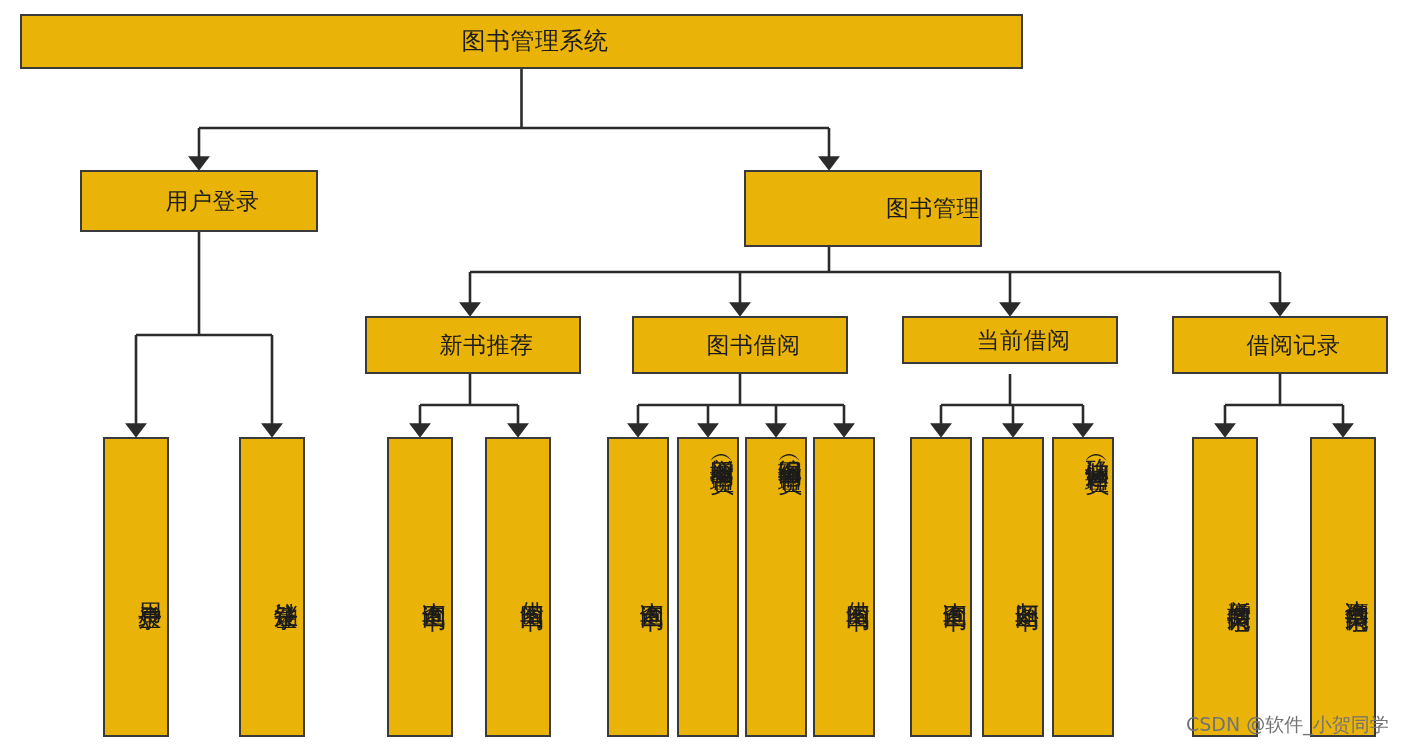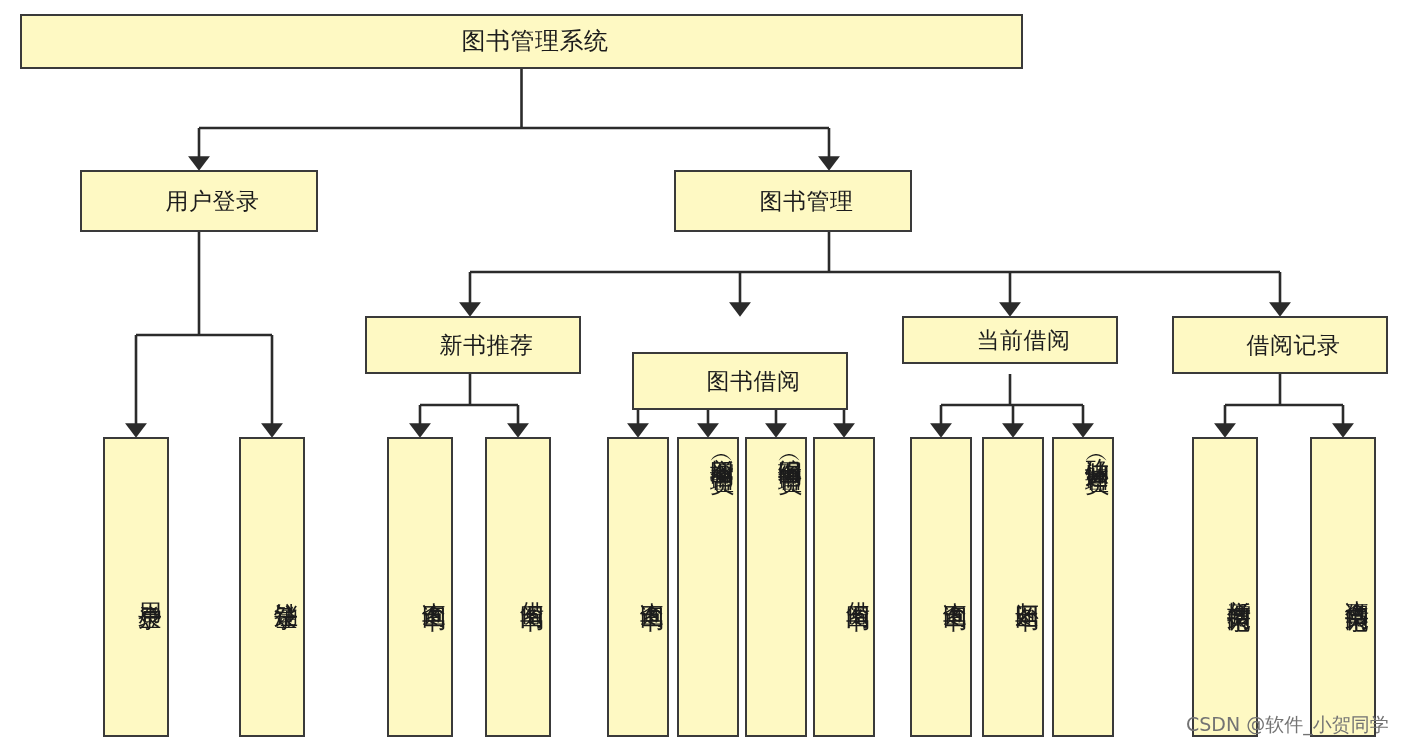--- a/index.html
+++ b/index.html
@@ -22,21 +22,21 @@
     position: absolute;
     left: 0;
     top: 0;
     width: 1405px;
     height: 747px;
   }
   .node {
     position: absolute;
     box-sizing: border-box;
     border: 2.5px solid #3a3a3a;
-    background: #fef9c3;
+    background: #eab308;
     display: flex;
     align-items: center;
     justify-content: center;
     color: #1c1c1c;
     z-index: 3;
     padding-left: 27px;
   }
   .node-label {
     display: block;
     line-height: 1.08;
@@ -140,28 +140,28 @@
     </g>
   </svg>
 
   <div class="node h root" style="left: 20px; top: 14px; width: 1003px; height: 55px;">
     <span class="node-label">图书管理系统</span>
   </div>
 
   <div class="node h" style="left: 80px; top: 170px; width: 238px; height: 62px;">
     <span class="node-label">用户登录</span>
   </div>
-  <div class="node h" style="left: 674px; top: 170px; width: 238px; height: 62px;">
+  <div class="node h" style="left: 744px; top: 170px; width: 238px; height: 77px; justify-content: flex-end;">
     <span class="node-label">图书管理</span>
   </div>
 
   <div class="node h" style="left: 365px; top: 316px; width: 216px; height: 58px;">
     <span class="node-label">新书推荐</span>
   </div>
-  <div class="node h" style="left: 632px; top: 316px; width: 216px; height: 58px; margin-top: 36px;">
+  <div class="node h" style="left: 632px; top: 316px; width: 216px; height: 58px;">
     <span class="node-label">图书借阅</span>
   </div>
   <div class="node h" style="left: 902px; top: 316px; width: 216px; height: 48px;">
     <span class="node-label">当前借阅</span>
   </div>
   <div class="node h" style="left: 1172px; top: 316px; width: 216px; height: 58px;">
     <span class="node-label">借阅记录</span>
   </div>
 
   <div class="node v center-text" style="left: 103px; top: 437px; width: 66px; height: 300px; align-items: center;">

